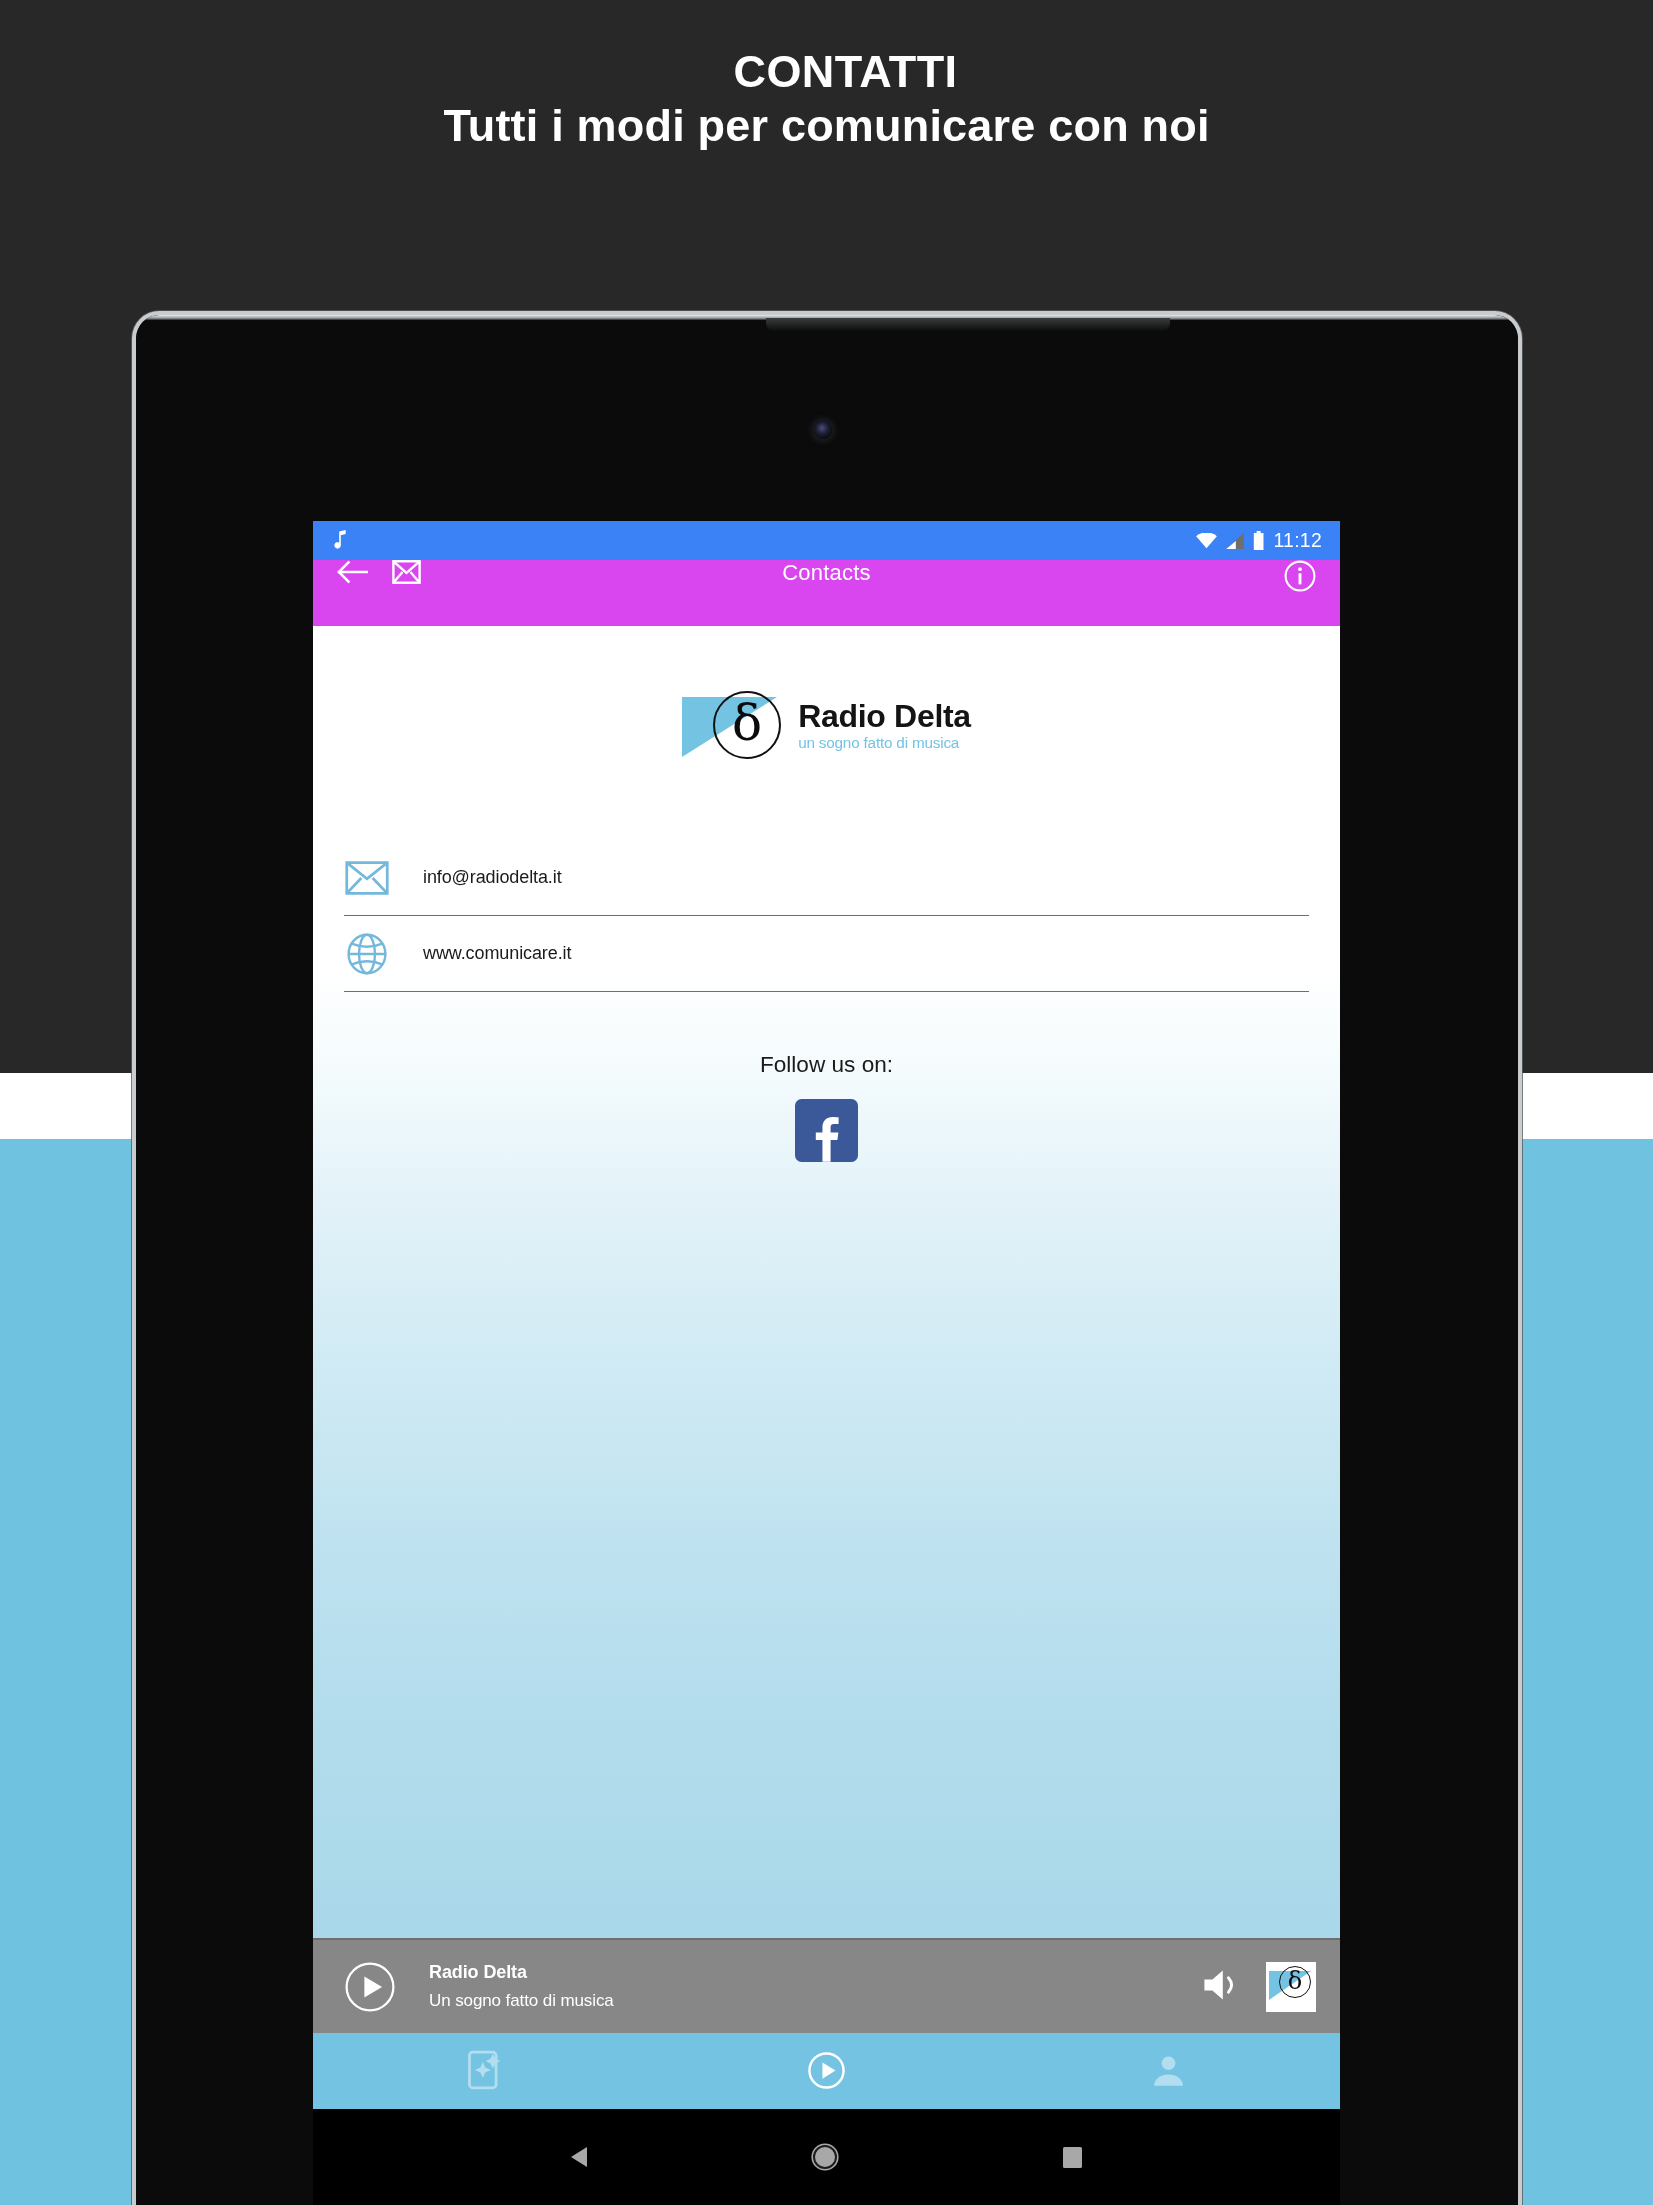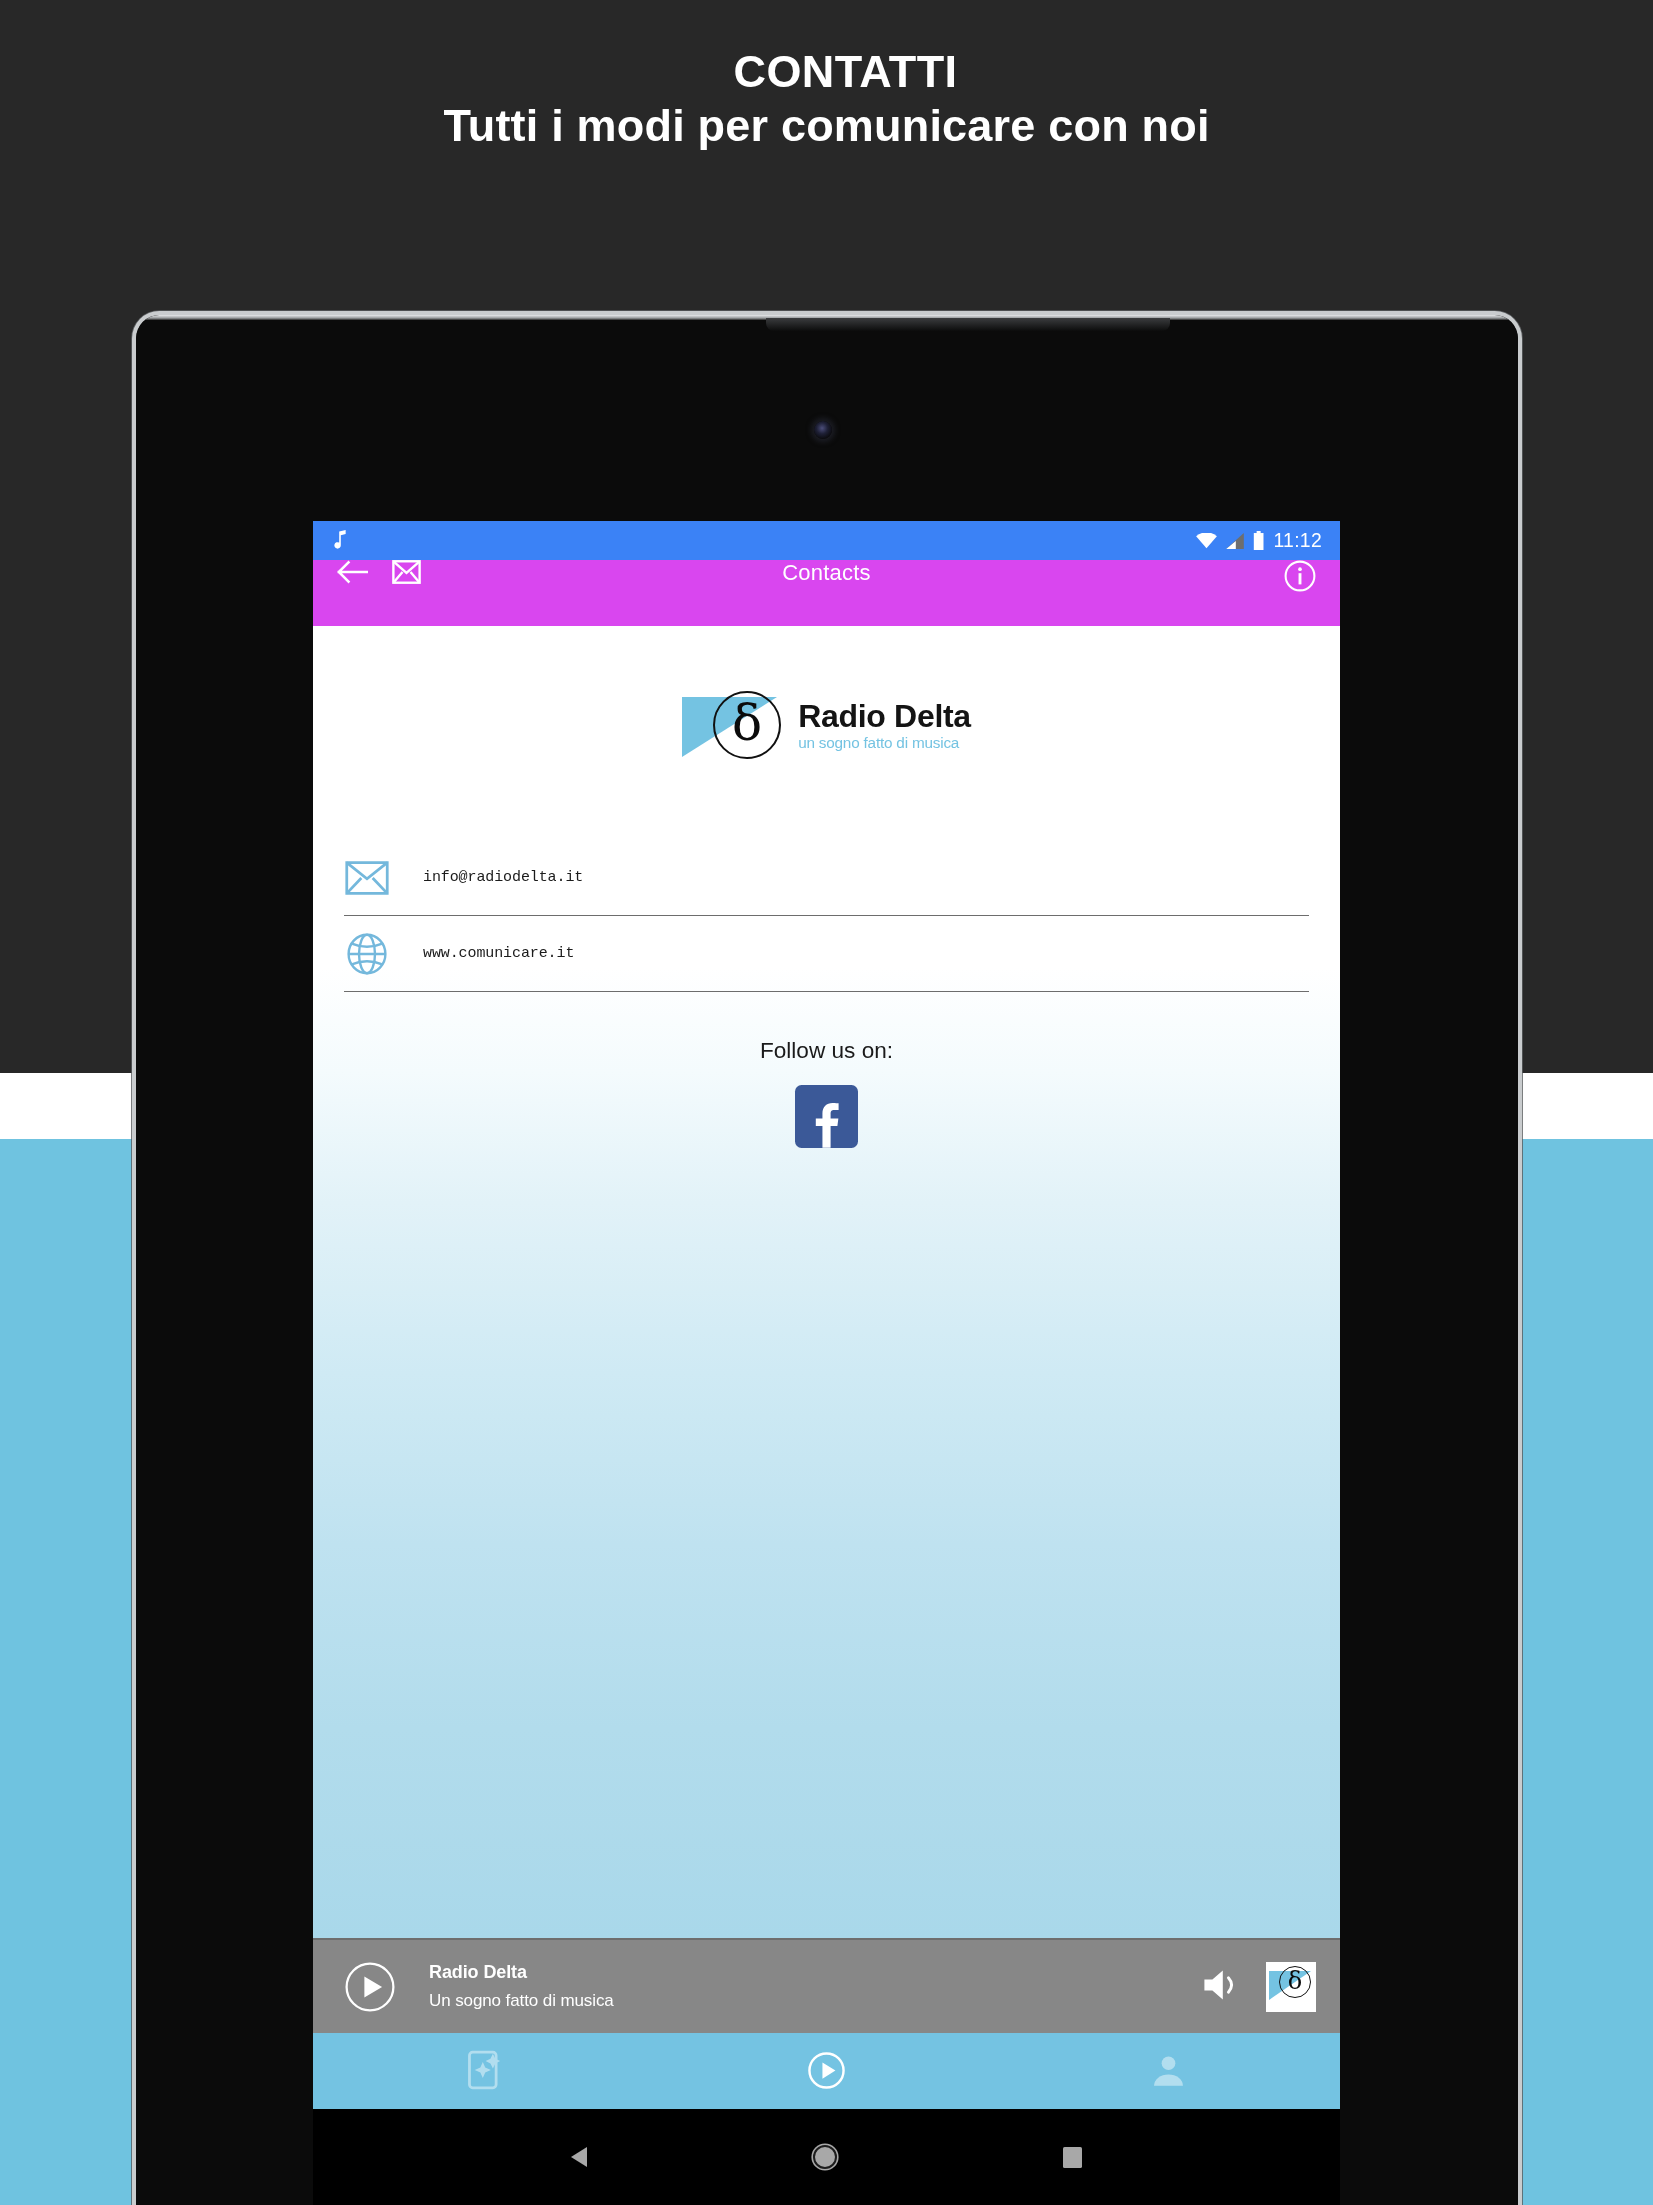--- a/index.html
+++ b/index.html
@@ -137,24 +137,24 @@
 
   
   .rows { margin-top:77px; padding:0 31px; }
   .row {
     display:flex; align-items:center; gap:34px;
     height:76px; border-bottom:1.6px solid #6d6d6d;
     cursor:pointer;
   }
   .row:first-child { border-top:none; }
   .row-ic { width:45px; display:flex; align-items:center; justify-content:center; }
-  .row-label { font-size:15px; color:#1b1b1b; letter-spacing:-0.1px;font-family:Liberation Mono, monospace; }
-
-  
-  .follow { margin-top:46px; text-align:center; }
+  .row-label { font-size:18px; color:#1b1b1b; letter-spacing:-0.1px; }
+
+  
+  .follow { margin-top:60px; text-align:center; }
   .follow-label { font-size:22.6px; color:#1b1b1b; }
   .fb {
     width:63px; height:63px; margin:21px auto 0;
     background:#3b5998; border-radius:6.5px;
     display:flex; align-items:flex-end; justify-content:center;
     cursor:pointer;
   }
   .fb svg { display:block; }
 
   

